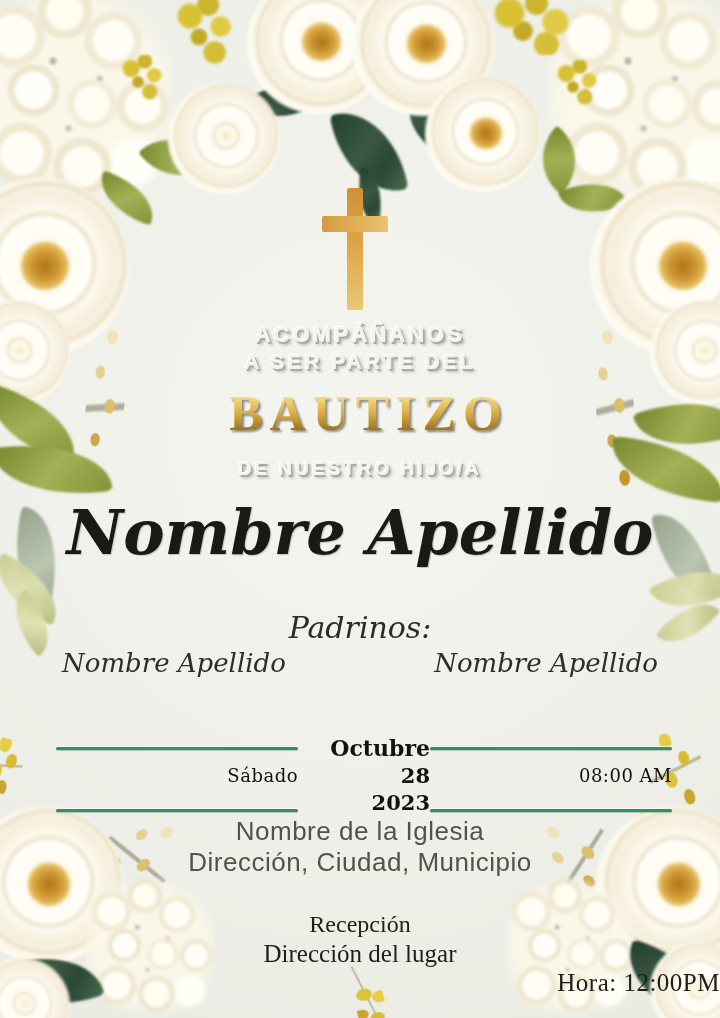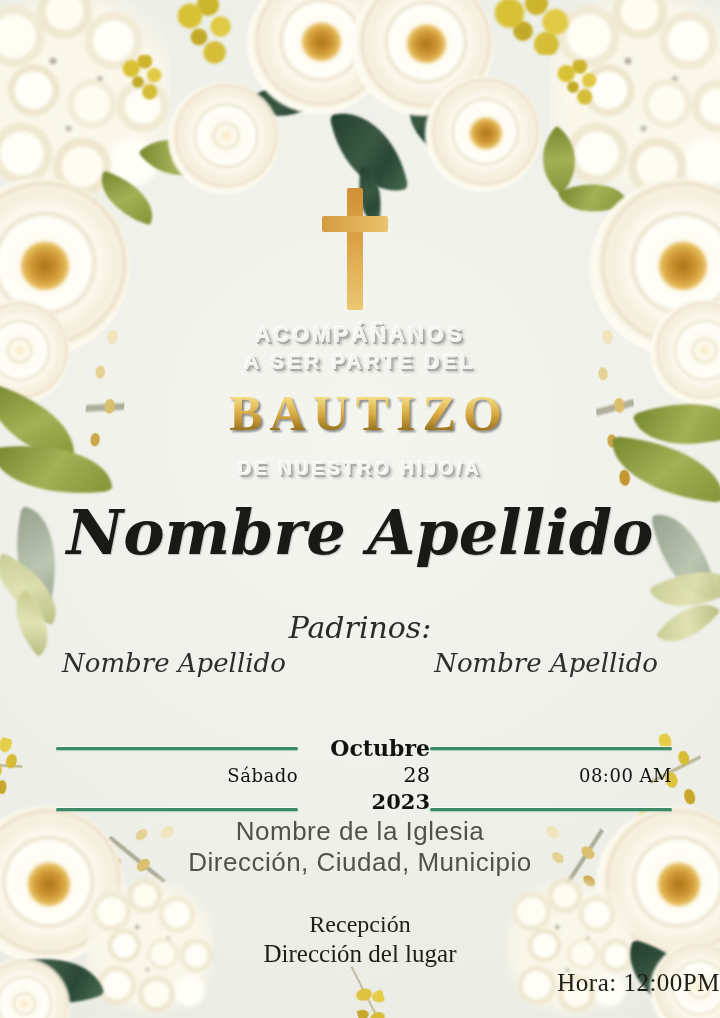--- a/index.html
+++ b/index.html
@@ -80,21 +80,21 @@
     font-family:"DejaVu Serif",serif;font-style:italic;font-size:26px;color:#2e2d29;}
 
   .schedule{position:absolute;left:56px;right:48px;top:704px;display:grid;
     grid-template-columns:1fr 132px 1fr;align-items:center;row-gap:2px;
     font-family:"DejaVu Serif",serif;color:#13120f;text-align:right;margin-top:31px;}
   .schedule .line{height:3px;background:#3d8a68;border-radius:2px;
     box-shadow:0 -1px 1px rgba(255,255,255,.7), 0 1px 1px rgba(61,138,104,.35);}
   .schedule .line.bottom{transform:translateY(8px);}
   .sch-month{font-size:22px;font-weight:bold;}
   .sch-day,.sch-time{font-size:18px;font-weight:normal;letter-spacing:.5px;}
-  .sch-date{font-size:21px;font-weight:normal;}
+  .sch-date{font-size:21px;font-weight:bold;}
   .sch-year{font-size:21px;font-weight:bold;}
 
   .church{top:816px;font-size:26px;line-height:31px;color:#52524c;letter-spacing:.5px;}
   .reception{top:898px;font-family:"Liberation Serif",serif;font-size:25px;line-height:29px;color:#1f1e19;}
   .reception .r1{font-size:24px;margin-top:12px;}
   .reception .r3{letter-spacing:.5px;text-align:right;}
 </style>
 </head>
 <body>
 

